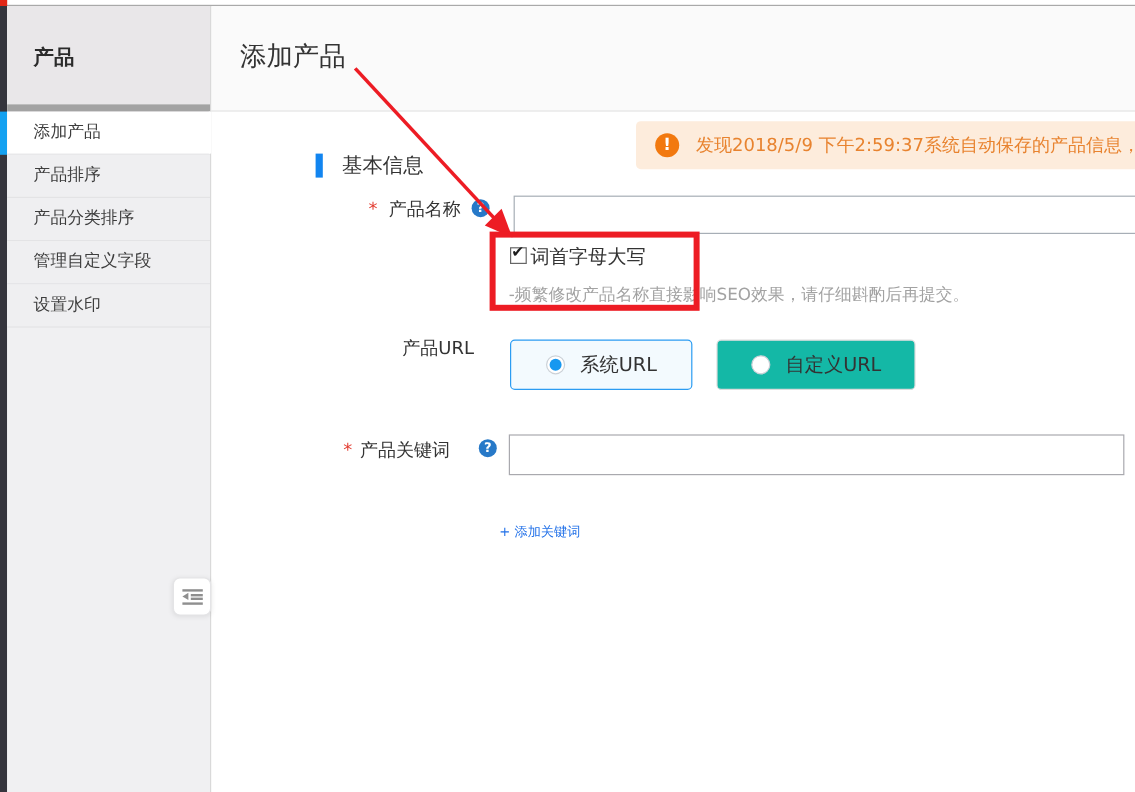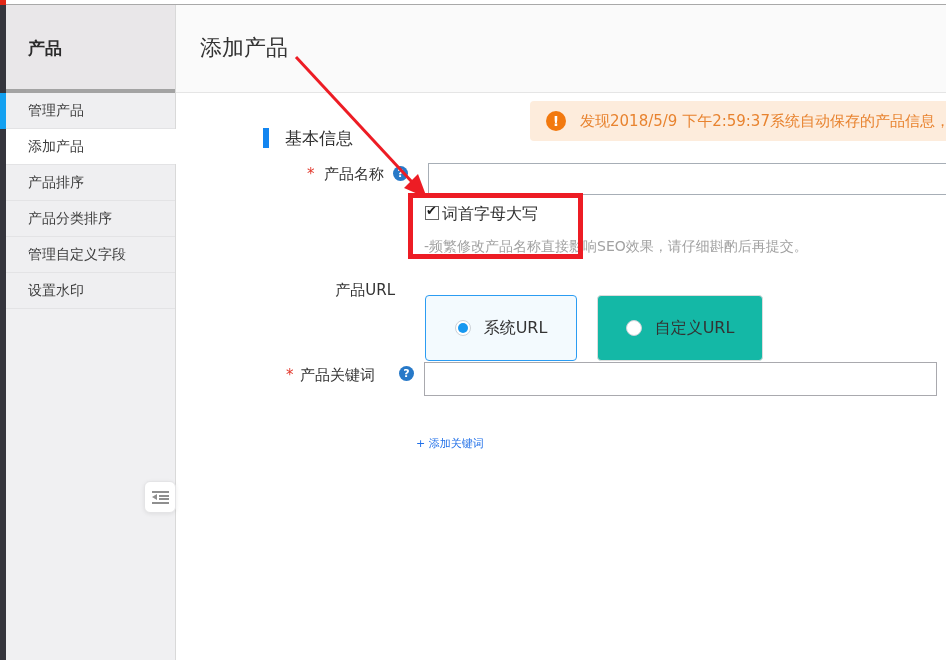--- a/index.html
+++ b/index.html
@@ -8,21 +8,21 @@
   .stage { position:relative; width:946px; height:660px; overflow:hidden; background:#fff; }
 
   .top-line { position:absolute; left:0; top:4px; width:946px; height:1px; background:#a9a9a9; box-shadow:0 1px 0 #e3e3e3; }
   .corner-red { position:absolute; left:0; top:0; width:6px; height:5px; background:#e12717; }
   .left-rail { position:absolute; left:0; top:5px; width:6px; height:655px; background:#35353d; }
   .rail-blue { position:absolute; left:0; top:93px; width:6px; height:36px; background:#14a1f1; }
 
   .v-border { position:absolute; left:175px; top:5px; width:1px; height:655px; background:#d9d9d9; z-index:1; }
 
   .sidebar { position:absolute; left:6px; top:5px; width:169px; height:655px; background:#f0f0f2; }
-  .sidebar-header { height:88px; background:#e9e7e9; border-bottom:4px solid #a3a3a3; padding-left:22px; }
+  .sidebar-header { height:88px; background:#e9e7e9; border-bottom:6px solid #a3a3a3; padding-left:22px; }
   .sidebar-header .t { line-height:87px; font-size:17px; font-weight:bold; color:#2b2b2b; }
   .menu-item { position:relative; height:36px; line-height:35px; padding-left:22px; font-size:14px; color:#3d3d3d; background:#efeff1; border-bottom:1px solid #e3e3e5; cursor:pointer; }
   .menu-item.selected { background:#fff; z-index:3; }
   .menu-item.selected::after { content:""; position:absolute; right:-1px; top:0; bottom:0; width:2px; background:#fff; }
 
   .collapse-btn { position:absolute; left:144px; top:481px; width:32px; height:32px; background:#fff; border:1px solid #e4e4e6; border-radius:6px; box-shadow:0 1px 4px rgba(0,0,0,.08); z-index:4; display:flex; align-items:center; justify-content:center; cursor:pointer; }
   .collapse-icon { position:relative; width:17px; height:13px; }
   .collapse-icon i { position:absolute; display:block; background:#8f8f8f; height:2px; }
   .ci-b1 { left:0; top:0; width:17px; }
   .ci-b2 { left:7px; top:4px; width:10px; }
@@ -47,21 +47,21 @@
   .txt-input { position:absolute; border:1px solid #a7aeb6; background:#fff; font-size:15px; padding:0 8px; color:#333; }
   .input-name { left:428px; top:163px; width:528px; height:32px; }
   .input-kw { left:424px; top:362px; width:513px; height:34px; border-color:#a9a9ae; }
 
   .checkbox { position:absolute; left:425px; top:206px; width:14px; height:14px; border:1px solid #666; background:#fff; cursor:pointer; }
   .checkbox .mark { position:absolute; left:0; top:-3px; font-size:13px; color:#1b1b1b; line-height:14px; }
   .checkbox-label { position:absolute; left:442px; top:203px; font-size:16px; color:#333; line-height:21px; }
   .hint { position:absolute; left:424px; top:237px; font-size:14px; color:#a2a2a2; line-height:18px; }
 
   .lbl-url { position:absolute; left:300px; top:280px; width:95px; text-align:right; font-size:15px; color:#333; line-height:20px; }
-  .radio-card { position:absolute; top:283px; height:66px; display:flex; align-items:center; justify-content:center; gap:13px; border-radius:4px; cursor:pointer;margin-top:12px; }
+  .radio-card { position:absolute; top:283px; height:42px; display:flex; align-items:center; justify-content:center; gap:13px; border-radius:4px; cursor:pointer; }
   .radio-sys { left:425px; width:152px; border:1px solid #2b9cf2; background:#f3fafe; }
   .radio-custom { left:597px; width:166px; border:1px solid #dcdcdc; background:#14b8a6; }
   .radio-circle { width:16px; height:16px; border-radius:50%; border:1px solid #cbd1d7; background:#fff; display:flex; align-items:center; justify-content:center; }
   .radio-circle .dot { width:10px; height:10px; border-radius:50%; background:#1798f0; }
   .radio-label { font-size:16px; color:#333; }
 
   .add-link { position:absolute; left:416px; top:434px; font-size:11px; color:#2170e8; line-height:20px; cursor:pointer; }
 
   .anno { position:absolute; left:0; top:0; width:946px; height:660px; z-index:20; pointer-events:none; }
 </style>
@@ -74,21 +74,20 @@
   <div class="corner-red"></div>
   <div class="left-rail"></div>
   <div class="rail-blue"></div>
   <div class="v-border"></div>
 
   <div class="sidebar">
     <div class="sidebar-header">
       <div class="t">产品</div>
     </div>
     <div class="menu">
-      <div class="menu-item"><span>管理产品</span></div>
       <div class="menu-item selected"><span>添加产品</span></div>
       <div class="menu-item"><span>产品排序</span></div>
       <div class="menu-item"><span>产品分类排序</span></div>
       <div class="menu-item"><span>管理自定义字段</span></div>
       <div class="menu-item"><span>设置水印</span></div>
     </div>
   </div>
 
   <div class="collapse-btn">
     <span class="collapse-icon">

